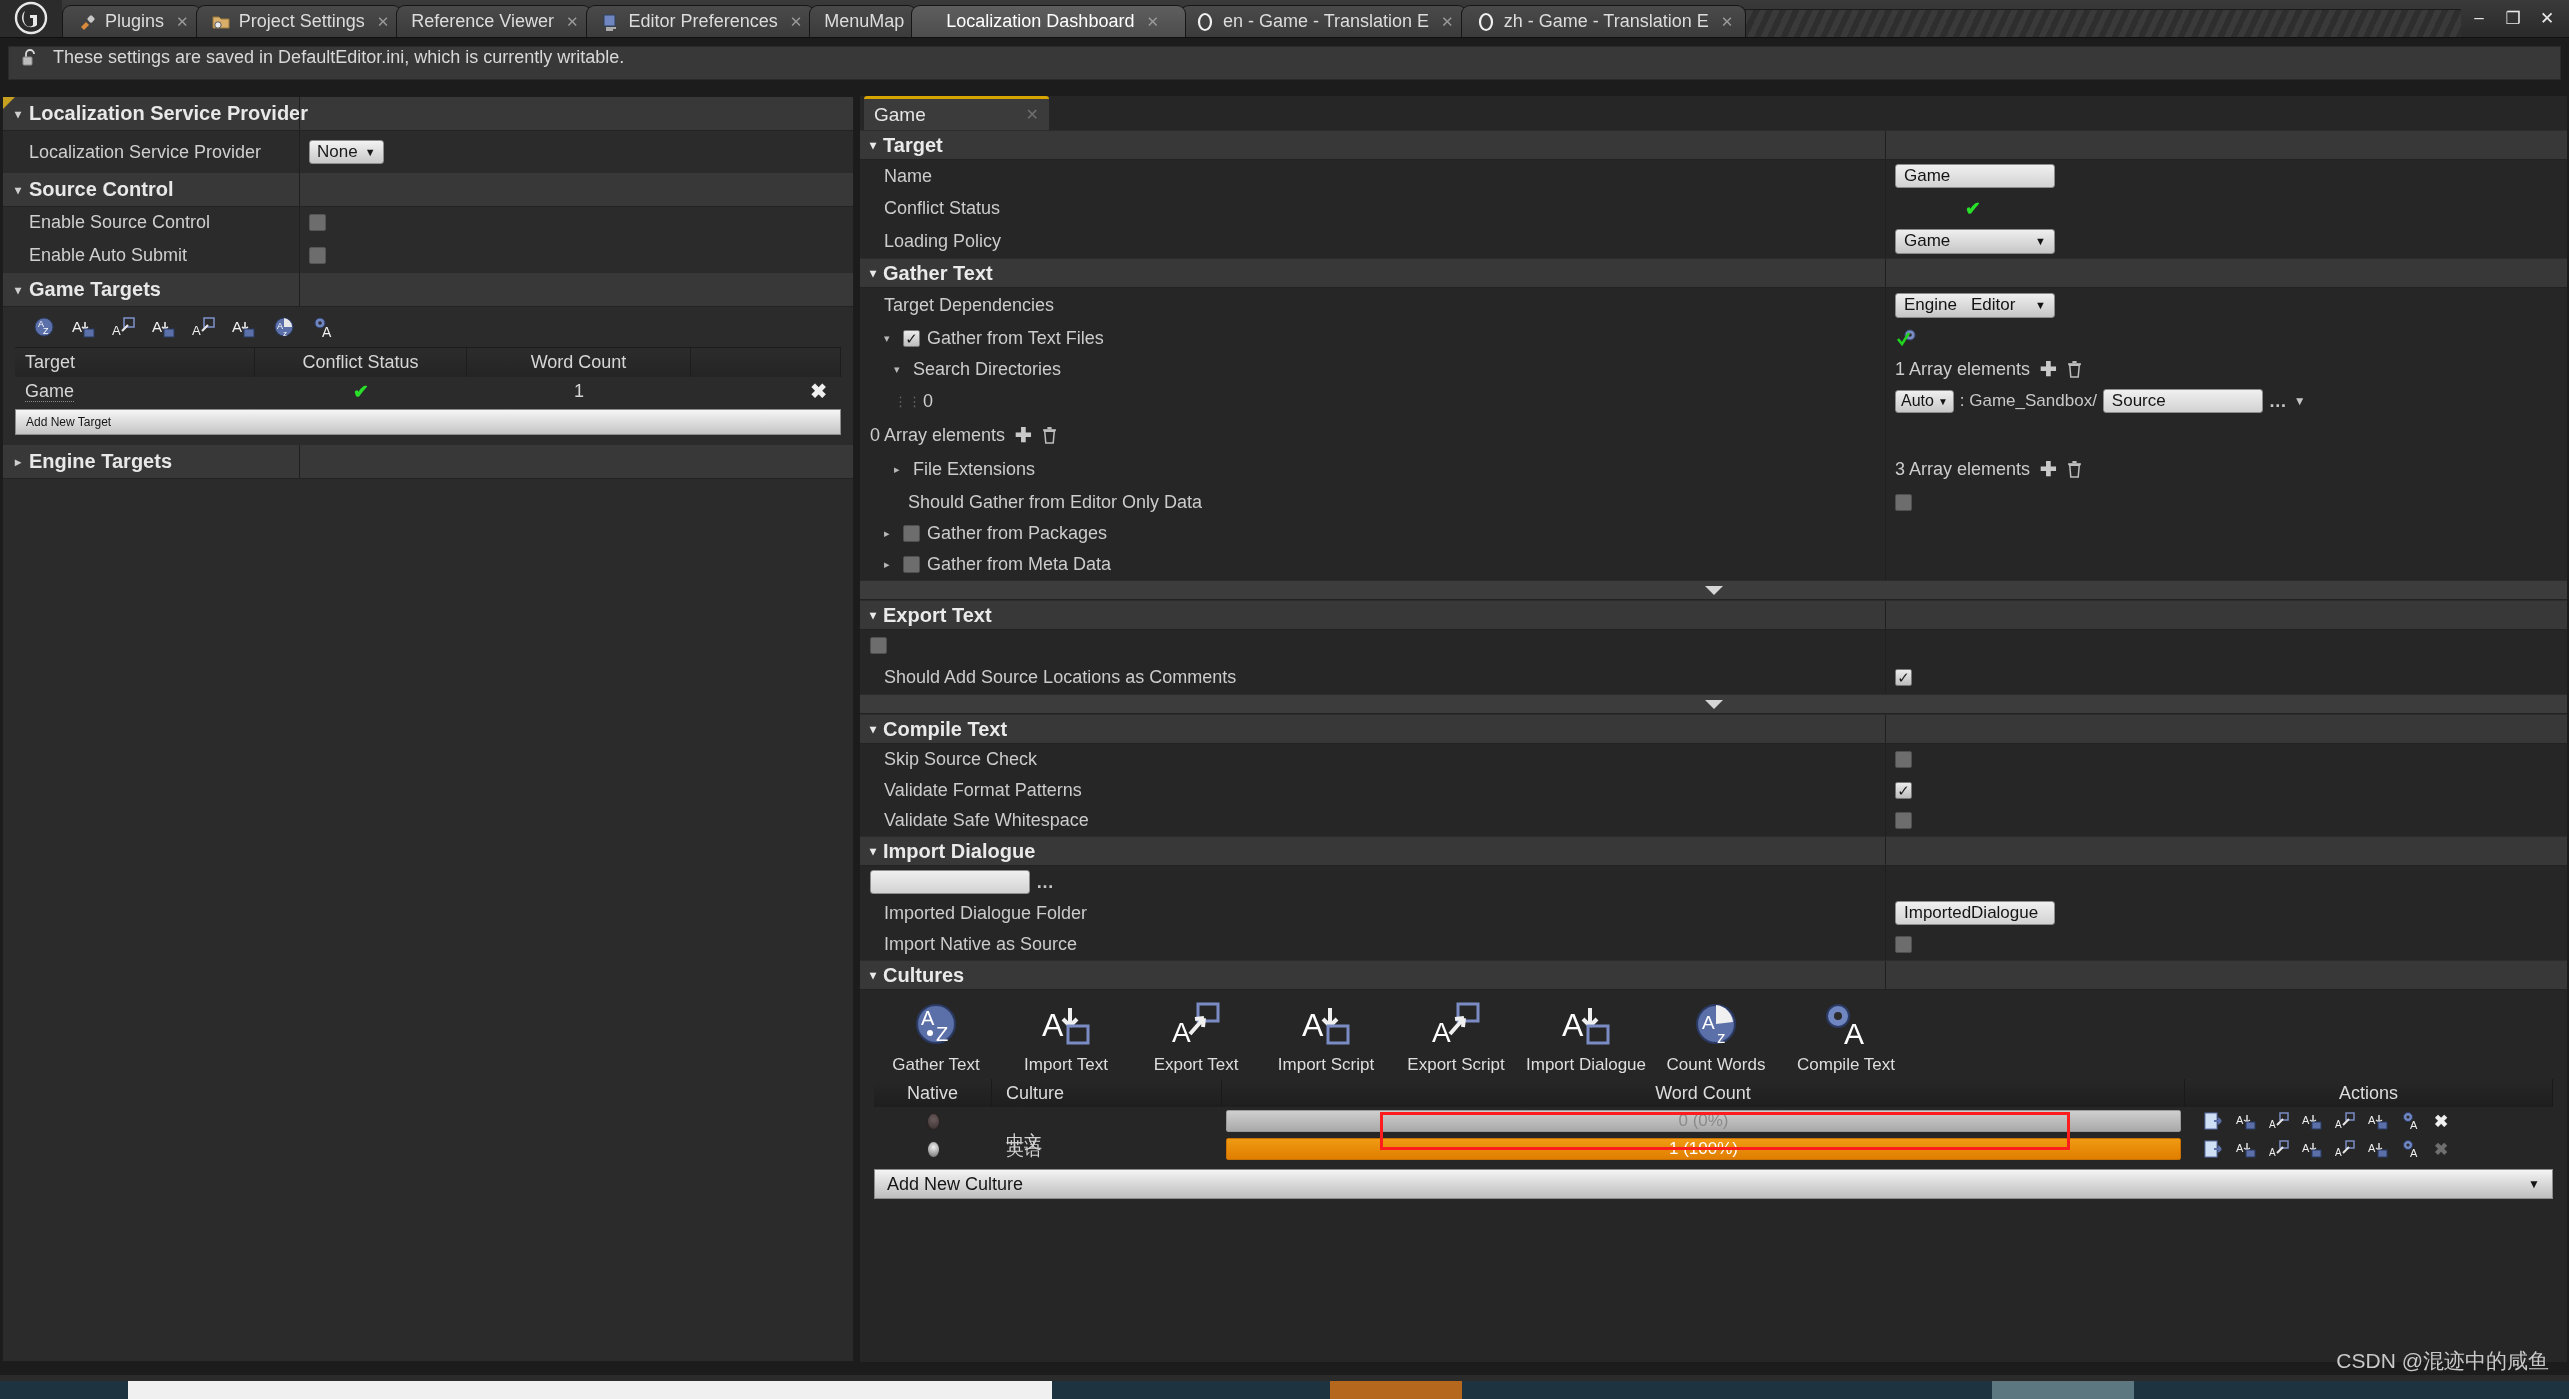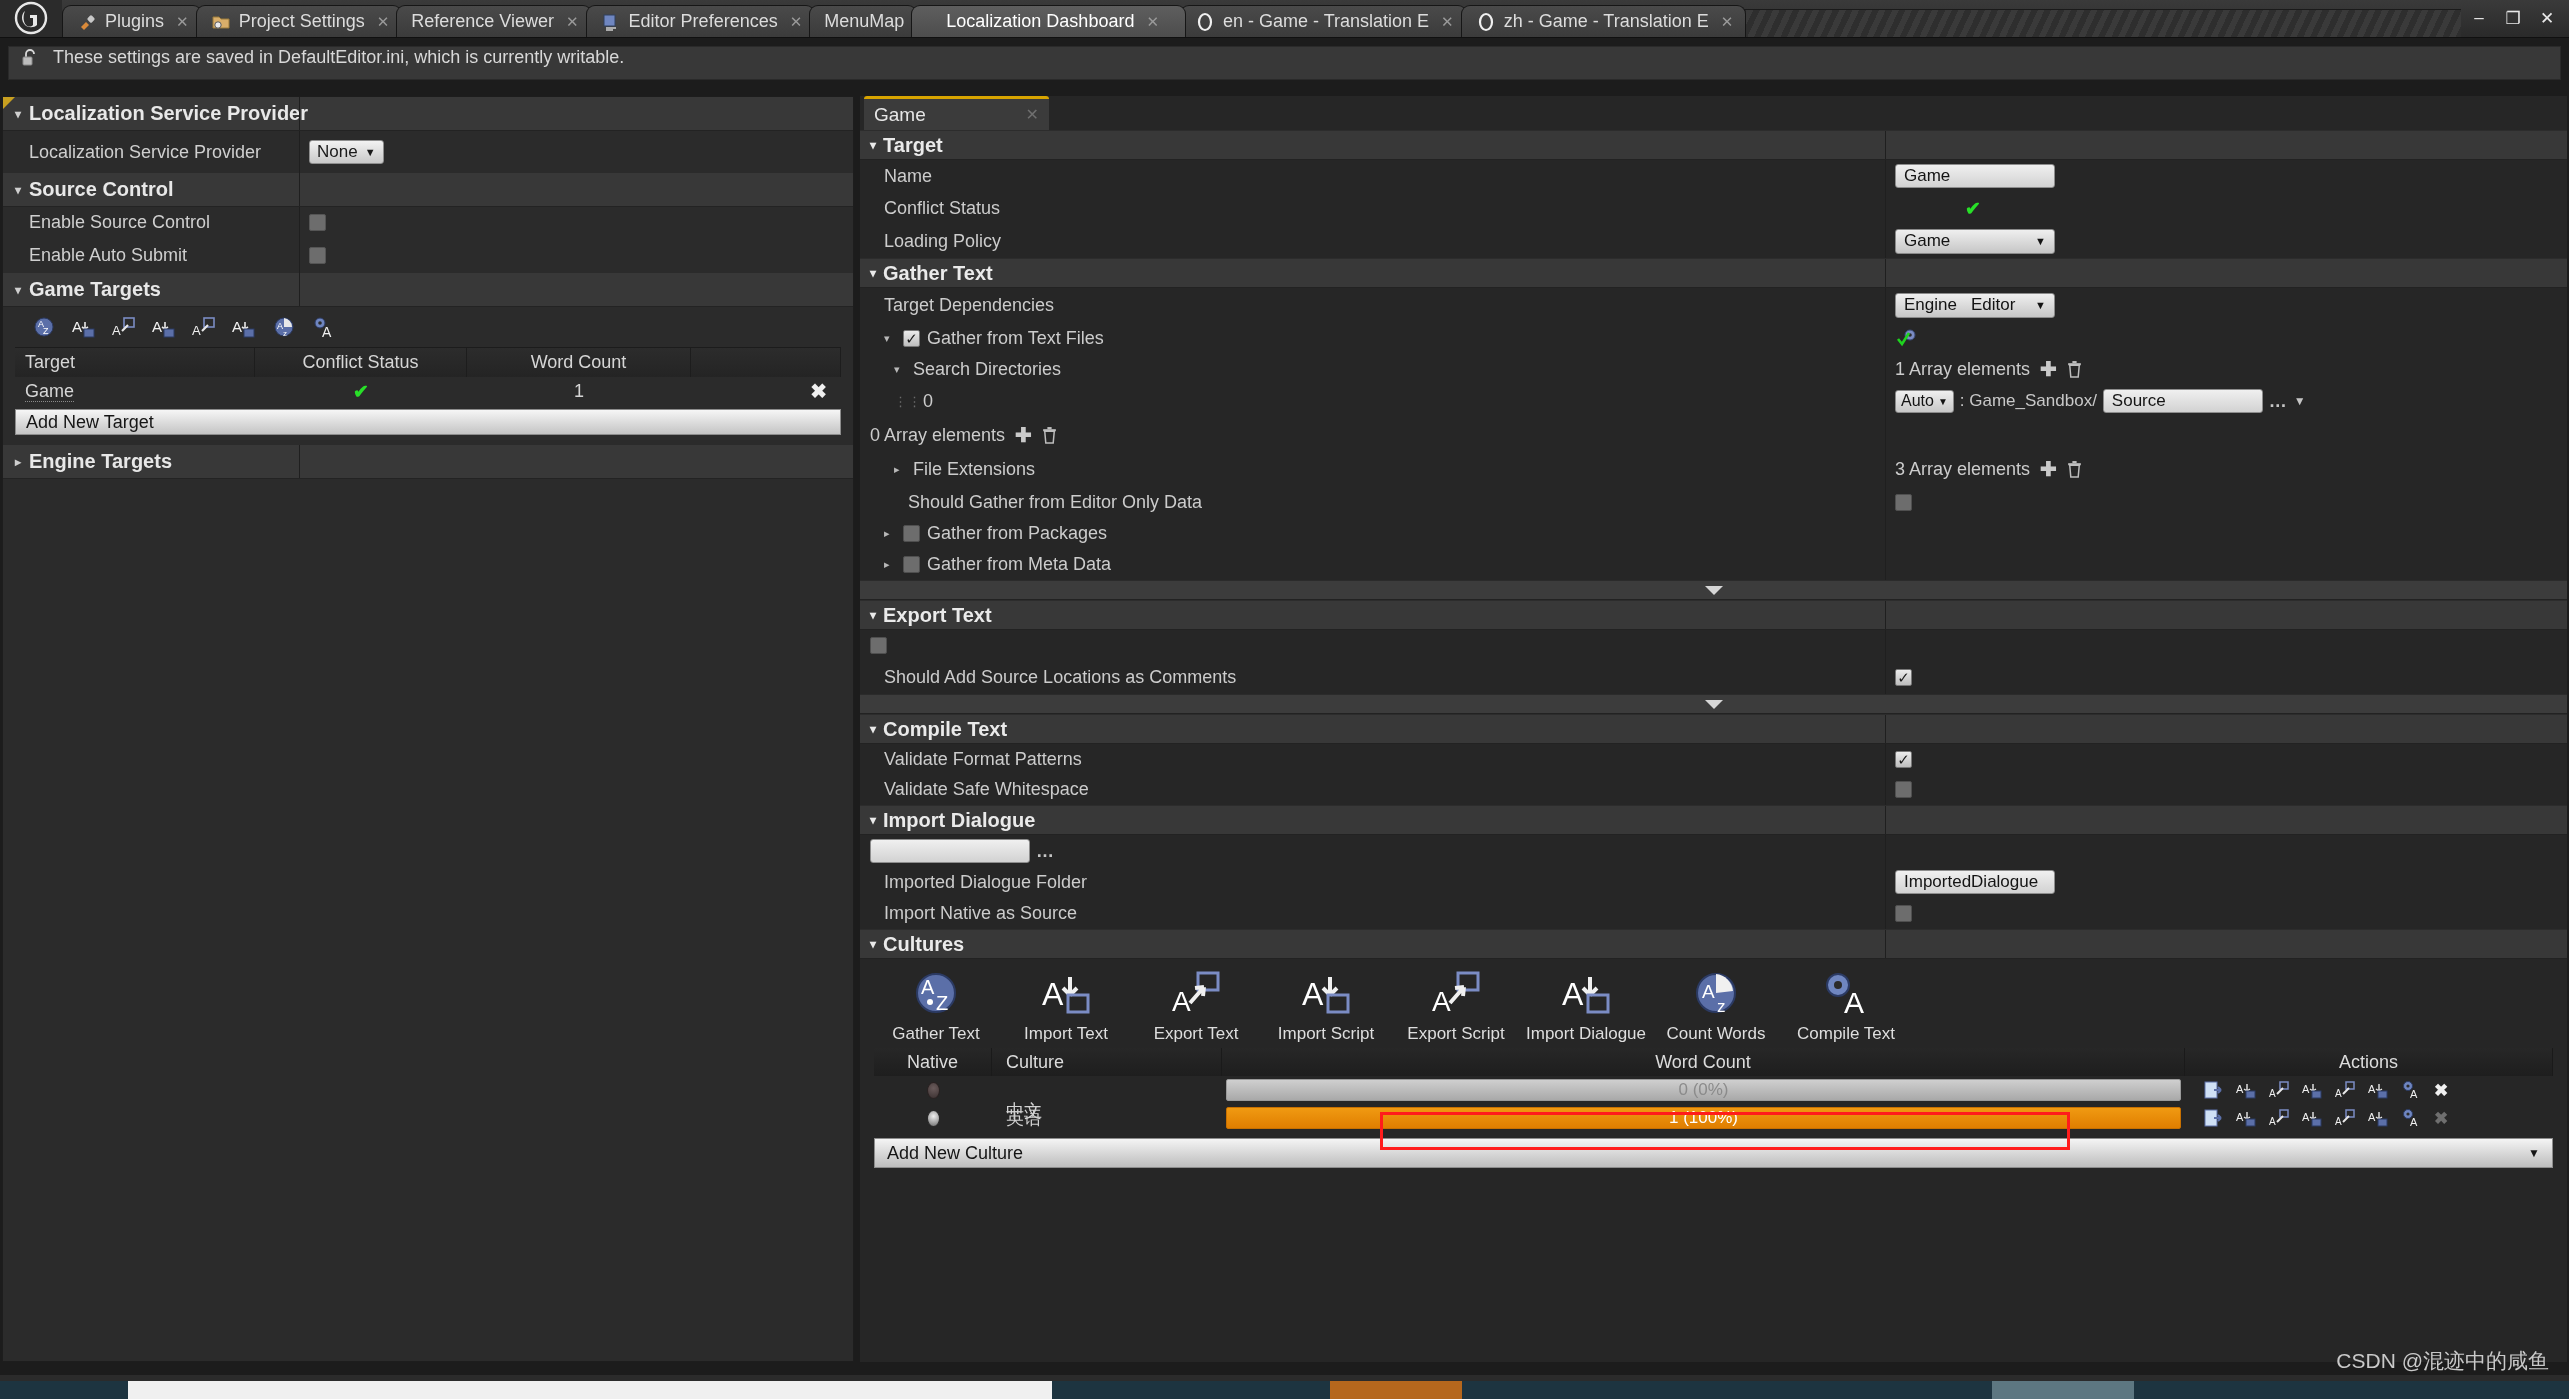--- a/index.html
+++ b/index.html
@@ -108,21 +108,21 @@
   .col-conflict{ width:212px; justify-content:center; }
   .col-words{ width:224px; justify-content:center; }
   .col-act{ flex:1; justify-content:flex-end; padding-right:14px; }
   .tbl-row .col-act{ display:flex; }
   .dashed{ border-bottom:1px dotted #8a8a8a; }
   .greentick{ color:#28e028; font-size:19px; font-weight:bold; }
   .xbtn{ color:#f0f0f0; font-weight:bold; font-size:20px; }
   .addbtn{
     margin:4px 12px 0 12px; height:26px;
     background:linear-gradient(#f6f6f6,#c4c4c4); border:1px solid #8c8c8c;
-    color:#161616; font-size:18px; display:flex; align-items:center; padding-left:10px;
+    color:#161616; font-size:12px; display:flex; align-items:center; padding-left:10px;
   }
 
   
   #rightpanel{
     position:absolute; left:860px; top:96px; width:1707px; height:1266px;
     background:#262626;
   }
   #gametab{
     height:34px; width:185px; margin-left:4px;
     background:#3b3b3b; border-top:3px solid #d8a400;
@@ -631,20 +631,27 @@
 
     <div class="splitter">
         <span class="tri"></span>
       </div>
 
     <div class="sec-header">
       <span class="tri">▾</span>
       <span>Compile Text</span>
       <div class="divline"></div>
     </div>
+    <div class="drow" style="height:31px">
+      <div class="divline"></div>
+      <div class="dlabel ind1">Skip Source Check</div>
+      <div class="dval">
+          <span class="dchk"></span>
+        </div>
+    </div>
     <div class="drow" style="height:30px">
       <div class="divline"></div>
       <div class="dlabel ind1">Validate Format Patterns</div>
       <div class="dval">
           <span class="dchk on">✓</span>
         </div>
     </div>
     <div class="drow" style="height:31px">
       <div class="divline"></div>
       <div class="dlabel ind1">Validate Safe Whitespace</div>

